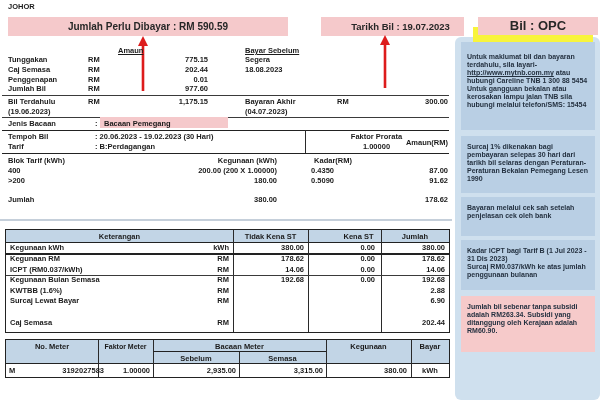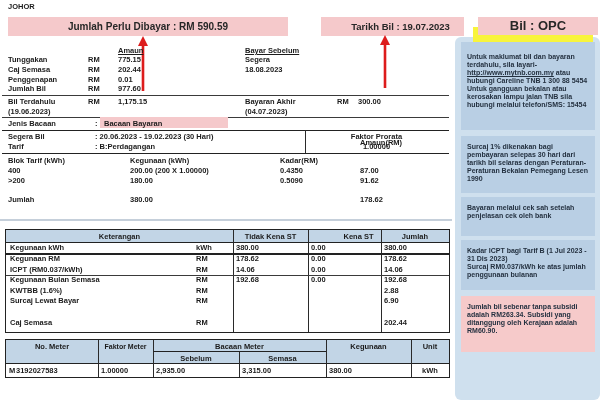--- a/index.html
+++ b/index.html
@@ -1,20 +1,20 @@
 <!DOCTYPE html>
 <html><head>
 <meta charset="utf-8">
 <style>
   html,body{margin:0;padding:0;}
   body{width:600px;height:400px;background:#ffffff;position:relative;overflow:hidden;
        font-family:"Liberation Sans",sans-serif;color:#1b1b1b;}
   .abs{position:absolute;}
   .t{position:absolute;font-weight:bold;font-size:7.5px;white-space:nowrap;line-height:1;color:#1b1b1b;}
-  .ra{}
+  .ra{text-align:right;}
   .ct{text-align:center;}
   .ul{text-decoration:underline;}
   .hline{position:absolute;background:#3a3a3a;height:1px;}
   .vline{position:absolute;background:#2a2a2a;width:1px;}
   .pinkbar{position:absolute;background:#f5c9cb;text-align:center;font-weight:bold;color:#272727;}
   .bar1{left:8px;top:17px;width:280px;height:19px;line-height:19px;font-size:10px;}
   .bar2{left:321px;top:17px;width:127px;height:19px;line-height:19px;font-size:9.5px;padding-left:16px;}
   .region{left:8px;top:3px;font-size:7.5px;}
   .highlight-reading{left:100px;top:117px;width:128px;height:11px;background:#f5c9cb;}
   .graydiv{left:0px;top:219px;width:452px;height:2px;background:#c5cfda;position:absolute;}
@@ -80,26 +80,26 @@
 <div class="t" style="left:337px;top:97.5px">RM</div>
 <div class="t ra" style="left:358px;top:97.5px;width:90px">300.00</div>
 <div class="t" style="left:8px;top:107.5px">(19.06.2023)</div>
 <div class="t" style="left:245px;top:107.5px">(04.07.2023)</div>
 
 <div class="hline" style="left:2px;top:116.5px;width:447px"></div>
 
 <div class="highlight-reading abs"></div>
 <div class="t" style="left:8px;top:119.5px">Jenis Bacaan</div>
 <div class="t" style="left:95px;top:119.5px">:</div>
-<div class="t" style="left:104px;top:119.5px">Bacaan Bayaran</div>
+<div class="t" style="left:104px;top:119.5px">Bacaan Pemegang</div>
 
 <div class="hline" style="left:2px;top:129.5px;width:447px;height:1.5px;background:#222"></div>
 <div class="vline" style="left:305px;top:129.5px;height:23px"></div>
 
-<div class="t" style="left:8px;top:132.5px">Segera Bil</div>
+<div class="t" style="left:8px;top:132.5px">Tempoh Bil</div>
 <div class="t" style="left:95px;top:132.5px">: 20.06.2023 - 19.02.2023 (30 Hari)</div>
 <div class="t ct" style="left:305px;top:132.5px;width:143px">Faktor Prorata</div>
 <div class="t" style="left:8px;top:142.5px">Tarif</div>
 <div class="t" style="left:95px;top:142.5px">: B:Perdagangan</div>
 <div class="t ct" style="left:305px;top:142.5px;width:143px">1.00000</div>
 
 <div class="hline" style="left:2px;top:152.5px;width:447px;height:1.5px;background:#222"></div>
 
 <div class="t" style="left:8px;top:157px">Blok Tarif (kWh)</div>
 <div class="t ra" style="left:130px;top:157px;width:147px">Kegunaan (kWh)</div>
@@ -178,21 +178,21 @@
   <div class="vline" style="left:147px;top:0;height:37px"></div>
   <div class="vline" style="left:233px;top:11px;height:26px"></div>
   <div class="vline" style="left:320px;top:0;height:37px"></div>
   <div class="vline" style="left:405px;top:0;height:37px"></div>
   <div class="hline" style="left:147px;top:11px;width:173px;background:#222"></div>
 
   <div class="cellt ct" style="left:0;top:3px;width:92px">No. Meter</div>
   <div class="cellt ct" style="left:92px;top:3px;width:55px;font-size:7px">Faktor Meter</div>
   <div class="cellt ct" style="left:147px;top:3px;width:173px">Bacaan Meter</div>
   <div class="cellt ct" style="left:320px;top:3px;width:85px">Kegunaan</div>
-  <div class="cellt ct" style="left:405px;top:3px;width:38px">Unit</div>
+  <div class="cellt ct" style="left:405px;top:3px;width:38px">Bayar</div>
   <div class="cellt ct" style="left:147px;top:14.5px;width:86px">Sebelum</div>
   <div class="cellt ct" style="left:233px;top:14.5px;width:87px">Semasa</div>
 
   <div class="cellt" style="left:3px;top:27px">M</div>
   <div class="cellt ra" style="left:10px;top:27px;width:88px">3192027583</div>
   <div class="cellt ra" style="left:95px;top:27px;width:49px">1.00000</div>
   <div class="cellt ra" style="left:150px;top:27px;width:80px">2,935.00</div>
   <div class="cellt ra" style="left:236px;top:27px;width:81px">3,315.00</div>
   <div class="cellt ra" style="left:323px;top:27px;width:78px">380.00</div>
   <div class="cellt ct" style="left:405px;top:27px;width:38px">kWh</div>

